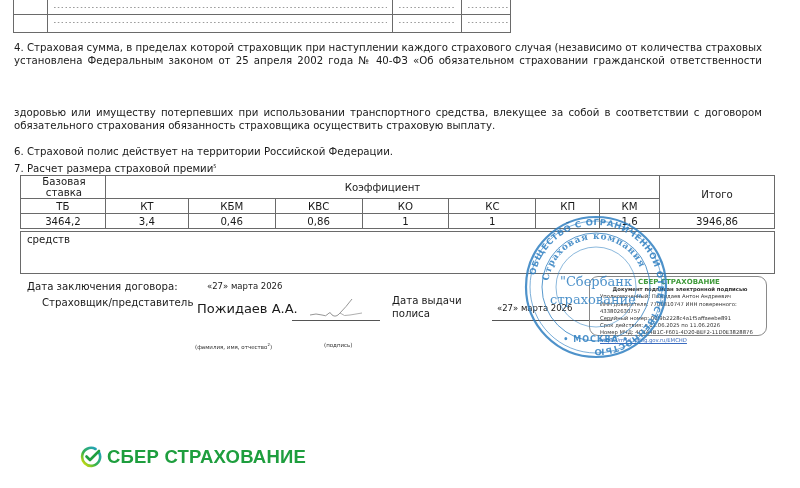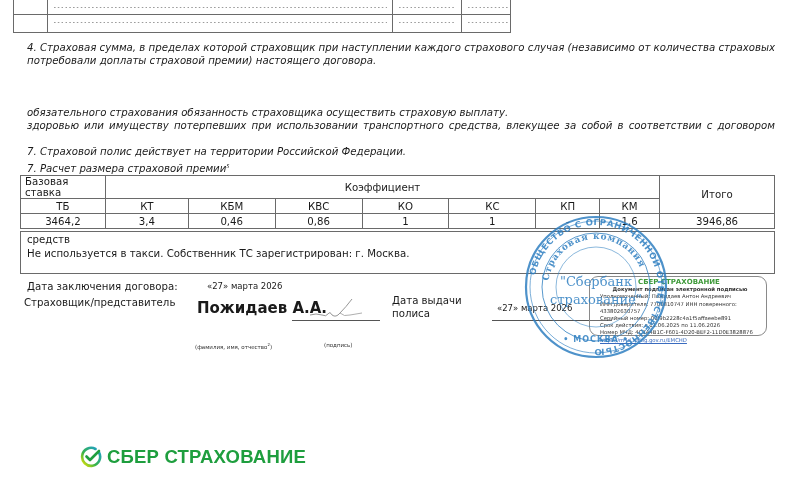--- a/index.html
+++ b/index.html
@@ -6,28 +6,28 @@
   html, body { width: 800px; height: 488px; background: #ffffff; overflow: hidden; }
   body { position: relative; font-family: "DejaVu Sans", sans-serif; color: #1a1a1a; }
   .ttab { position: absolute; left: 13px; top: -4px; width: 498px; height: 37px; border: 1px solid #6a6a6a; border-top: none; }
   .ttab .row { position: absolute; left: 0; right: 0; height: 15px; border-bottom: 1px solid #6a6a6a; }
   .ttab .row.r1 { top: 4px; }
   .ttab .row.r2 { top: 19px; border-bottom: none; }
   .ttab .vline { position: absolute; top: 0; bottom: 0; width: 1px; background: #6a6a6a; }
   .dash { position: absolute; top: 3px; font-family: "DejaVu Sans Mono", monospace; font-size: 6px; letter-spacing: 0.2px; color: #333; white-space: nowrap; overflow: hidden; }
 
   
-  .para { position: absolute; left: 27px; width: 748px; font-size: 10.2px; line-height: 13px; text-align: justify; font-style: italic; }
+  .para { position: absolute; left: 14px; width: 748px; font-size: 10.2px; line-height: 13px; text-align: justify; }
   .para .line { display: block; white-space: nowrap; }
   .just { text-align: justify; text-align-last: justify; white-space: normal !important; }
 
   
   .prem { position: absolute; left: 20px; top: 175px; width: 755px; border-collapse: collapse; font-size: 10.2px; }
   .prem td { border: 1px solid #6a6a6a; height: 15px; text-align: center; padding: 0 2px; }
-  .prem td.left { text-align: left; padding-left: 4px; }
+  .prem td.left { text-align: center; padding-left: 4px; }
 
   
   .box8 { position: absolute; left: 20px; top: 231px; width: 755px; height: 43px; border: 1px solid #6a6a6a; font-size: 10.2px; line-height: 13.5px; padding: 1px 6px; }
 
   
   .lbl { position: absolute; font-size: 10.2px; line-height: 13px; }
   .small { position: absolute; font-size: 5.5px; color: #333; }
   .date-val { position: absolute; font-size: 8.5px; }
   .sigline { position: absolute; height: 1px; background: #555; }
 
@@ -58,30 +58,30 @@
   </div>
   <div class="row r2">
     <span class="dash" style="left:39px;width:334px">--------------------------------------------------------------------------------------------------------------------------------------------</span>
     <span class="dash" style="left:384px;width:58px">--------------------</span>
     <span class="dash" style="left:453px;width:42px">-----------------</span>
   </div>
 </div>
 
 <div class="para" style="top:41px">
   <span class="line just">4. Страховая сумма, в пределах которой страховщик при наступлении каждого страхового случая (независимо от количества страховых</span>
-  <span class="line">потребовали доплаты страховой премии)  настоящего договора.</span>
+  <span class="line just">установлена Федеральным законом от 25 апреля 2002 года № 40-ФЗ «Об обязательном страховании гражданской ответственности</span>
 </div>
 
 <div class="para" style="top:106px">
+  <span class="line just">здоровью или имуществу потерпевших при использовании транспортного средства, влекущее за собой в соответствии с договором</span>
   <span class="line">обязательного страхования обязанность страховщика осуществить страховую выплату.</span>
-  <span class="line just">здоровью или имуществу потерпевших при использовании транспортного средства, влекущее за собой в соответствии с договором</span>
 </div>
 
 <div class="para" style="top:145px">
-  <span class="line">7. Страховой полис действует на территории Российской Федерации.</span>
+  <span class="line">6. Страховой полис действует на территории Российской Федерации.</span>
 </div>
 
 <div class="para" style="top:160px">
   <span class="line"><span>7. Расчет размера страховой премии</span><sup style="font-size:5px">5</sup></span>
 </div>
 
 <table class="prem">
   <colgroup>
     <col style="width:85px">
       <col style="width:83px">
@@ -118,30 +118,29 @@
     <td>1</td>
     <td>-</td>
     <td>1,6</td>
     <td>3946,86</td>
   </tr>
 </tbody>
   </table>
 
 <div class="box8">
   <div>средств</div>
-  <div>Не используется в такси. Собственник ТС зарегистрирован: г. Москва.</div>
 </div>
 
 <div class="lbl" style="left:27px;top:280px">Дата заключения договора:</div>
 <div class="date-val" style="left:207px;top:281px">«27» марта 2026</div>
 
-<div class="lbl" style="left:24px;top:296px">
+<div class="lbl" style="left:42px;top:296px">
   <div>Страховщик/представитель</div>
 </div>
-<div class="lbl" style="left:197px;top:302px;font-weight:bold;font-size:15px">Пожидаев А.А.</div>
+<div class="lbl" style="left:197px;top:302px;font-weight:normal;font-size:13px">Пожидаев А.А.</div>
 
 <svg style="position:absolute;left:302px;top:293px" width="70" height="30">
   <path d="M8 22 Q14 20 20 22 Q24 24 26 21 Q28 18 30 22 Q34 25 38 20 Q44 14 50 6" stroke="#8a8a8a" stroke-width="0.9" fill="none"></path>
   <path d="M38 20 Q42 24 48 22 Q54 21 60 20" stroke="#9a9a9a" stroke-width="0.8" fill="none"></path>
 </svg>
 <div class="sigline" style="left:292px;top:320px;width:88px"></div>
 
 <div class="small" style="left:195px;top:342px"><span>(фамилия, имя, отчество</span><sup style="font-size:4px">2</sup><span>)</span></div>
 <div class="small" style="left:324px;top:342px">(подпись)</div>
 

